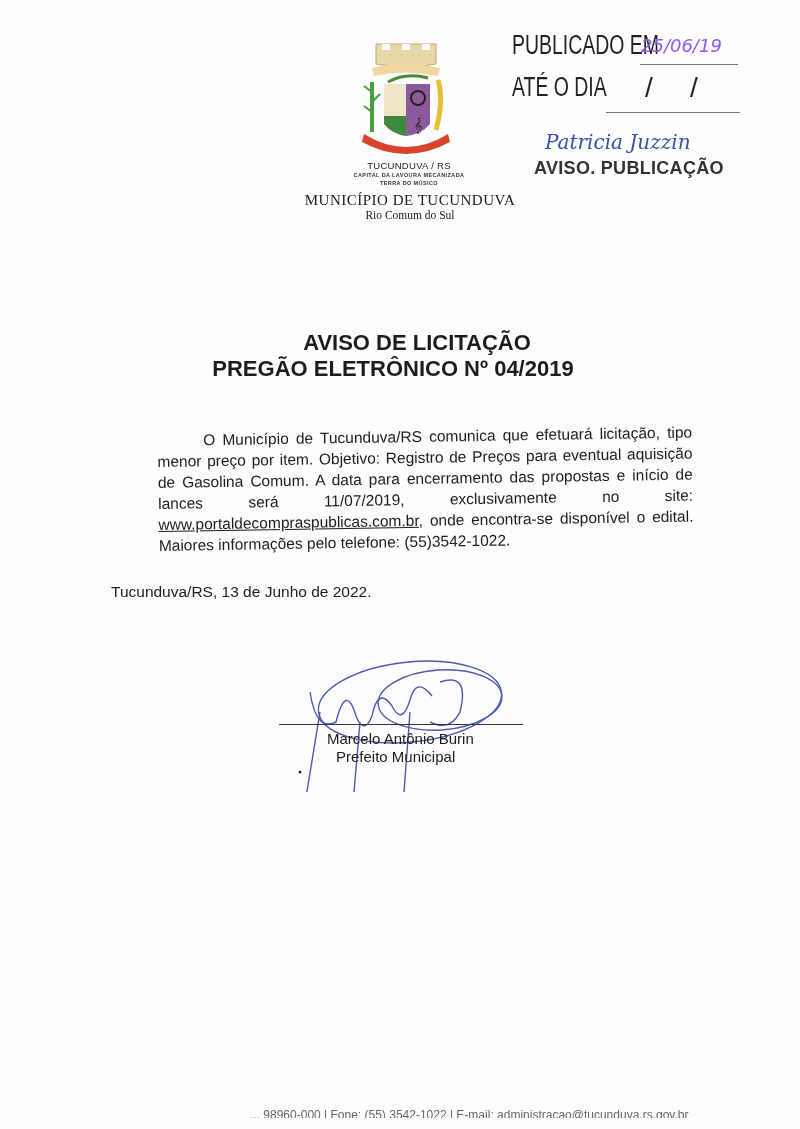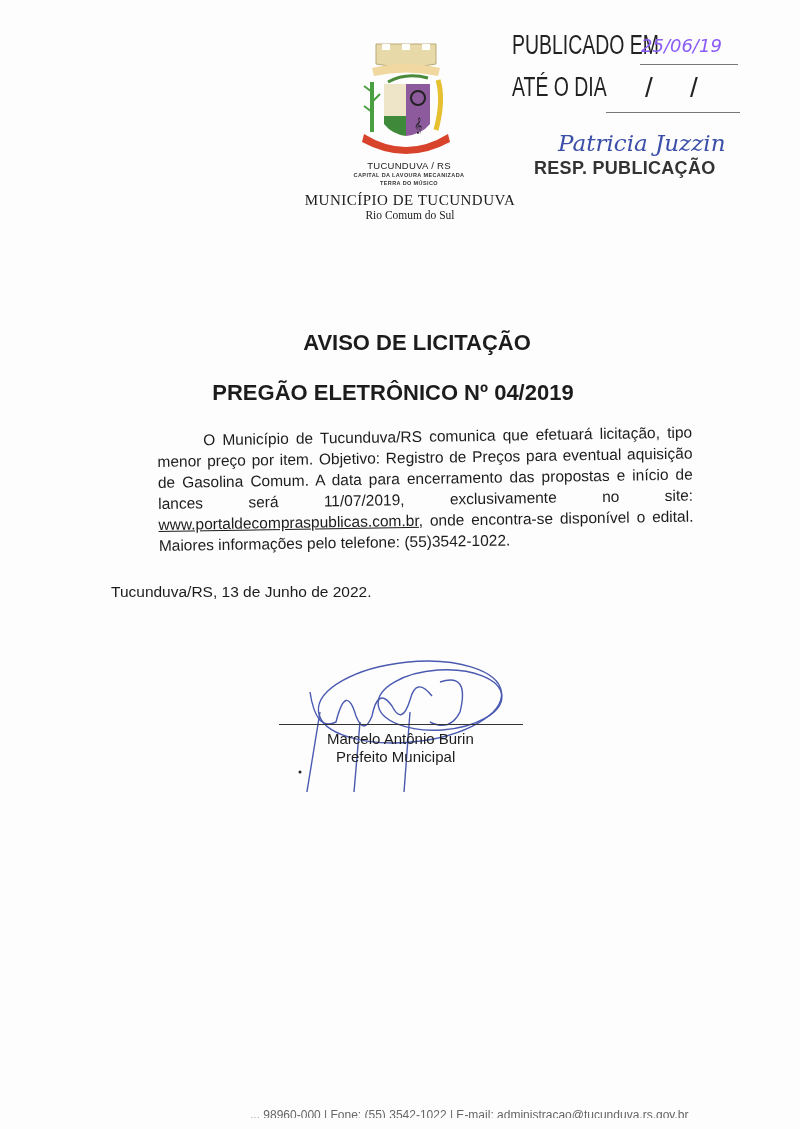--- a/index.html
+++ b/index.html
@@ -18,26 +18,26 @@
   .crest-sub2 { left: 300px; top: 180px; width: 218px; text-align: center; font-weight: bold; font-size: 5.5px; letter-spacing: 0.4px; color:#333; }
   .muni { left: 280px; top: 192px; width: 260px; text-align: center; font-family: "Liberation Serif", serif; font-size: 15px; letter-spacing: 0.5px; }
   .state { left: 280px; top: 209px; width: 260px; text-align: center; font-family: "Liberation Serif", serif; font-size: 11.5px; }
 
   
   .stamp-line1 { left: 512px; top: 30px; font-family: "Liberation Sans Narrow", "Liberation Sans", sans-serif; font-size: 27px; transform: scaleX(0.72); transform-origin: left; letter-spacing: 0px; color:#222; }
   .stamp-date { left: 641px; top: 35px; font-family: "DejaVu Sans", sans-serif; font-size: 18px; font-style: italic; color: #8b5cf6; }
   .stamp-line2 { left: 512px; top: 72px; font-size: 27px; transform: scaleX(0.72); transform-origin: left; color:#222; }
   .stamp-slash { top: 72px; font-size: 28px; color:#222; }
   .stamp-rule { height: 1px; background: #777; }
-  .resp-sig { left: 545px; top: 130px; font-family: "DejaVu Serif", serif; font-style: italic; font-size: 23px; color: #3b4fa8; margin-left: 13px; }
+  .resp-sig { left: 545px; top: 130px; font-family: "DejaVu Serif", serif; font-style: italic; font-size: 20px; color: #3b4fa8; }
   .resp-label { left: 534px; top: 158px; font-weight: bold; font-size: 18px; color:#333; letter-spacing: 0.3px; }
 
   
   .title1 { left: 0; top: 330px; width: 786px; text-align: center; font-weight: bold; font-size: 22px; margin-left: 24px; }
-  .title2 { left: 0; top: 356px; width: 786px; text-align: center; font-weight: bold; font-size: 22px; margin-top: 24px; }
+  .title2 { left: 0; top: 356px; width: 786px; text-align: center; font-weight: bold; font-size: 22px; }
 
   
   .body-text { left: 157px; top: 430px; width: 535px; font-size: 15.5px; line-height: 21px; text-align: justify; transform: rotate(-0.9deg); transform-origin: left top; }
   .body-text .indent { display: inline-block; width: 46px; }
   .link { text-decoration: underline; color: #1c1c1c; }
 
   .date-line { left: 111px; top: 583px; font-size: 15.5px; }
 
   
   .sig-svg { left: 290px; top: 652px; width: 230px; height: 140px; }
@@ -83,21 +83,21 @@
 <div class="abs state">Rio Comum do Sul</div>
 
 <div class="abs stamp-line1">PUBLICADO EM</div>
 <div class="abs stamp-date">25/06/19</div>
 <div class="abs stamp-rule" style="left:640px; top:64px; width:98px;"></div>
 <div class="abs stamp-line2">ATÉ O DIA</div>
 <div class="abs stamp-slash" style="left:645px;">/</div>
 <div class="abs stamp-slash" style="left:690px;">/</div>
 <div class="abs stamp-rule" style="left:606px; top:112px; width:134px;"></div>
 <div class="abs resp-sig">Patricia Juzzin</div>
-<div class="abs resp-label">RESP. PUBLICAÇÃO</div>
+<div class="abs resp-label">AVISO. PUBLICAÇÃO</div>
 
 <div class="abs title1">AVISO DE LICITAÇÃO</div>
 <div class="abs title2">PREGÃO ELETRÔNICO Nº 04/2019</div>
 
 <div class="abs body-text">
   <span class="indent"></span><span>O Município de Tucunduva/RS comunica que efetuará licitação, tipo menor preço por item. Objetivo: Registro de Preços para eventual aquisição de Gasolina Comum. A data para encerramento das propostas e início de lances será 11/07/2019, exclusivamente no site: </span><span class="link">www.portaldecompraspublicas.com.br,</span><span> onde encontra-se disponível o edital. Maiores informações pelo telefone: (55)3542-1022.</span>
 </div>
 
 <div class="abs date-line">Tucunduva/RS, 13 de Junho de 2022.</div>
 

